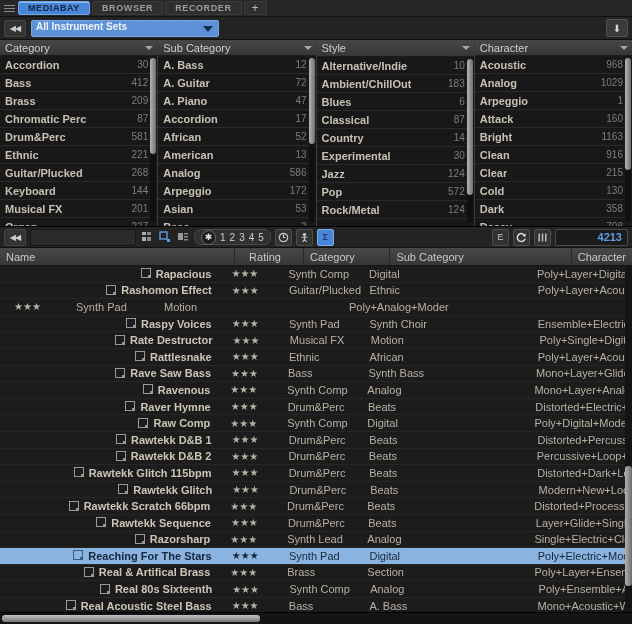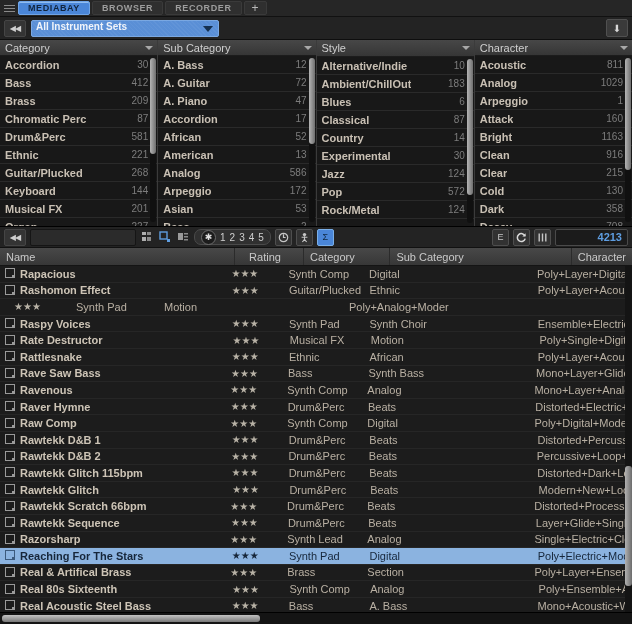--- a/index.html
+++ b/index.html
@@ -85,21 +85,21 @@
   .c-cat{width:88px;}
   .c-sub{width:185px;}
   .c-char{flex:1 1 auto;border-right:none;}
 
   .tbody{flex:1 1 auto;position:relative;overflow:hidden;background:#1c1c1c;}
   .row{height:16.6px;display:flex;align-items:center;border-bottom:1px solid #262626;box-sizing:border-box;}
   .row.sel{background:#8bb3e0;}
   .row.sel .cell{color:#16263a;}
   .cell{display:flex;align-items:center;padding:0 6px;box-sizing:border-box;white-space:nowrap;
       overflow:hidden;font-size:11px;}
-  .cell.c-name{color:#cdc4b6;font-weight:bold;padding-left:5px;gap:4px;}
+  .cell.c-name{color:#cdc4b6;font-weight:bold;padding-left:5px;gap:4px;justify-content:flex-end;}
   .cell.c-rating{color:#b8b2a6;letter-spacing:0px;font-size:10px;}
   .cell.c-cat,.cell.c-sub{color:#b9b0a3;font-weight:normal;}
   .cell.c-char{color:#b9b0a3;}
   .docico{width:11px;height:11px;flex:0 0 auto;position:relative;}
   .docico:before{content:"";position:absolute;left:0;top:0;width:8px;height:8px;border:1px solid #9a9a9a;}
   .docico:after{content:"";position:absolute;left:7px;top:7px;width:3px;height:3px;background:#9a9a9a;}
   .row.sel .docico:before{border-color:#3c5a7d;}
   .row.sel .docico:after{background:#3c5a7d;}
 
   .vscroll{position:absolute;top:0;right:0;width:7px;height:100%;background:#141414;}
@@ -291,21 +291,21 @@
     </div>
 
     <div class="fcol">
       <div class="fhead">
         <span>Character</span>
         <span class="caret"></span>
       </div>
       <div class="flist">
         <div class="frow">
             <span class="lbl">Acoustic</span>
-            <span class="cnt">811</span>
+            <span class="cnt">968</span>
           </div>
         <div class="frow">
             <span class="lbl">Analog</span>
             <span class="cnt">1029</span>
           </div>
         <div class="frow">
             <span class="lbl">Arpeggio</span>
             <span class="cnt">1</span>
           </div>
         <div class="frow">

